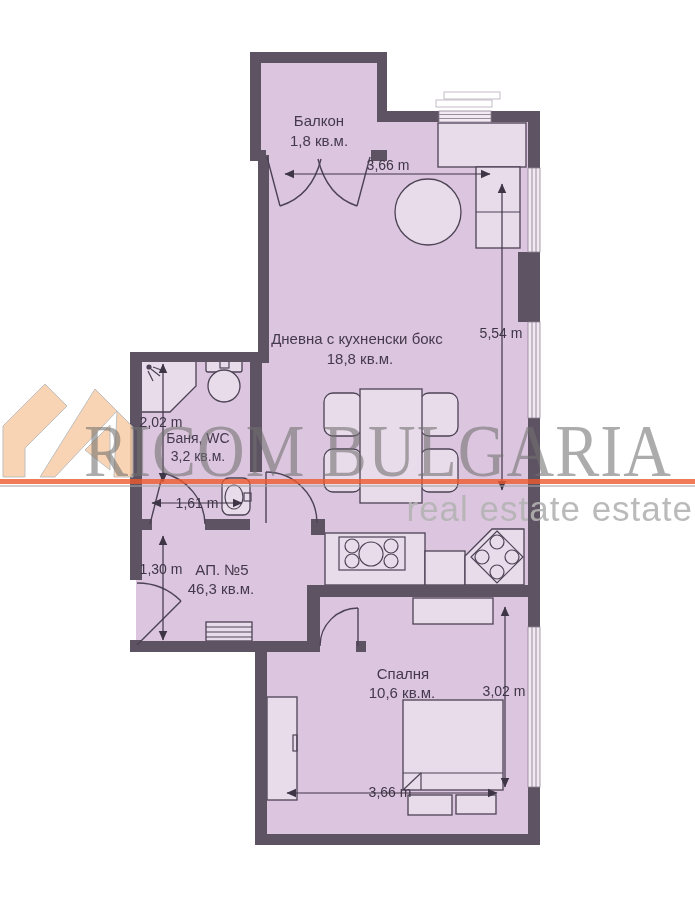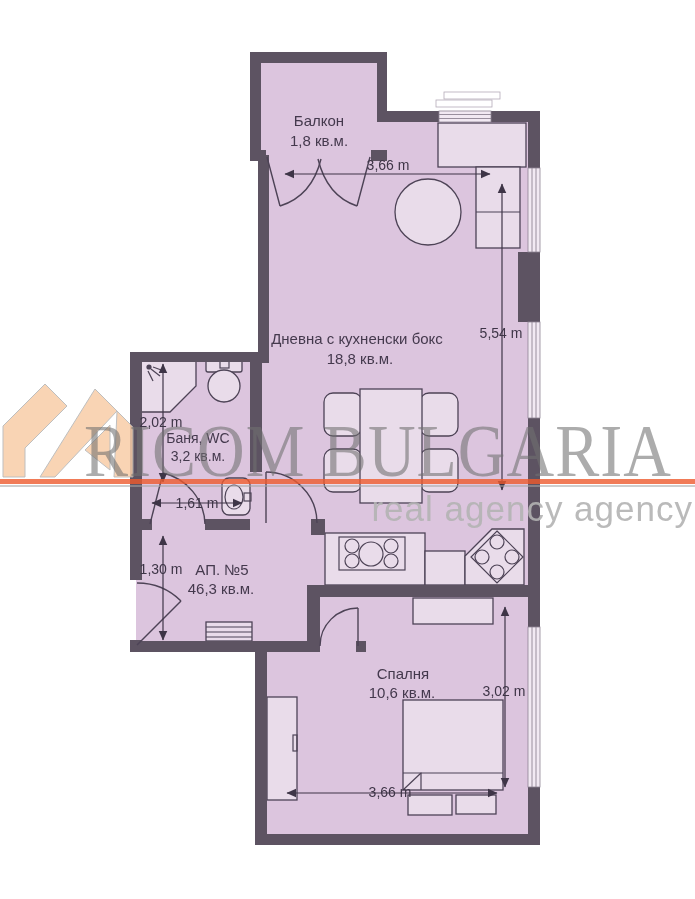--- a/index.html
+++ b/index.html
@@ -249,16 +249,16 @@
     <g opacity="0.85" stroke="#b3b3b3" stroke-width="1">
       <polygon points="3,107 3,56 45,14 67,36 25,78 25,107" fill="#f8cda8"></polygon>
       <polygon points="40,107 95,19 117,41 55,107" fill="#f8cda8"></polygon>
       <polygon points="117,41 133,57 133,107 114,107" fill="#f8cda8"></polygon>
       <polygon points="85,80 110,55 110,100" fill="#f8cda8"></polygon>
     </g>
   </svg>
   <div id="wm-brand">RICOM BULGARIA</div>
   <div id="wm-line-orange"></div>
   <div id="wm-line-gray"></div>
-  <div id="wm-tagline">real agency agency</div>
+  <div id="wm-tagline">real estate estate</div>
 </div>
 
 </div>
 
 </body></html>

